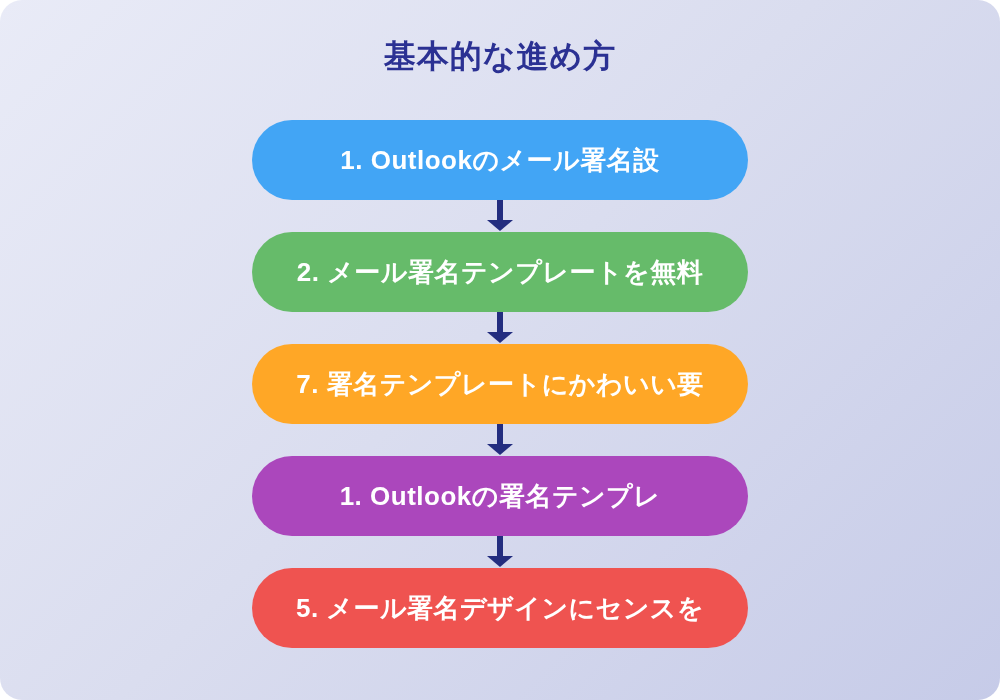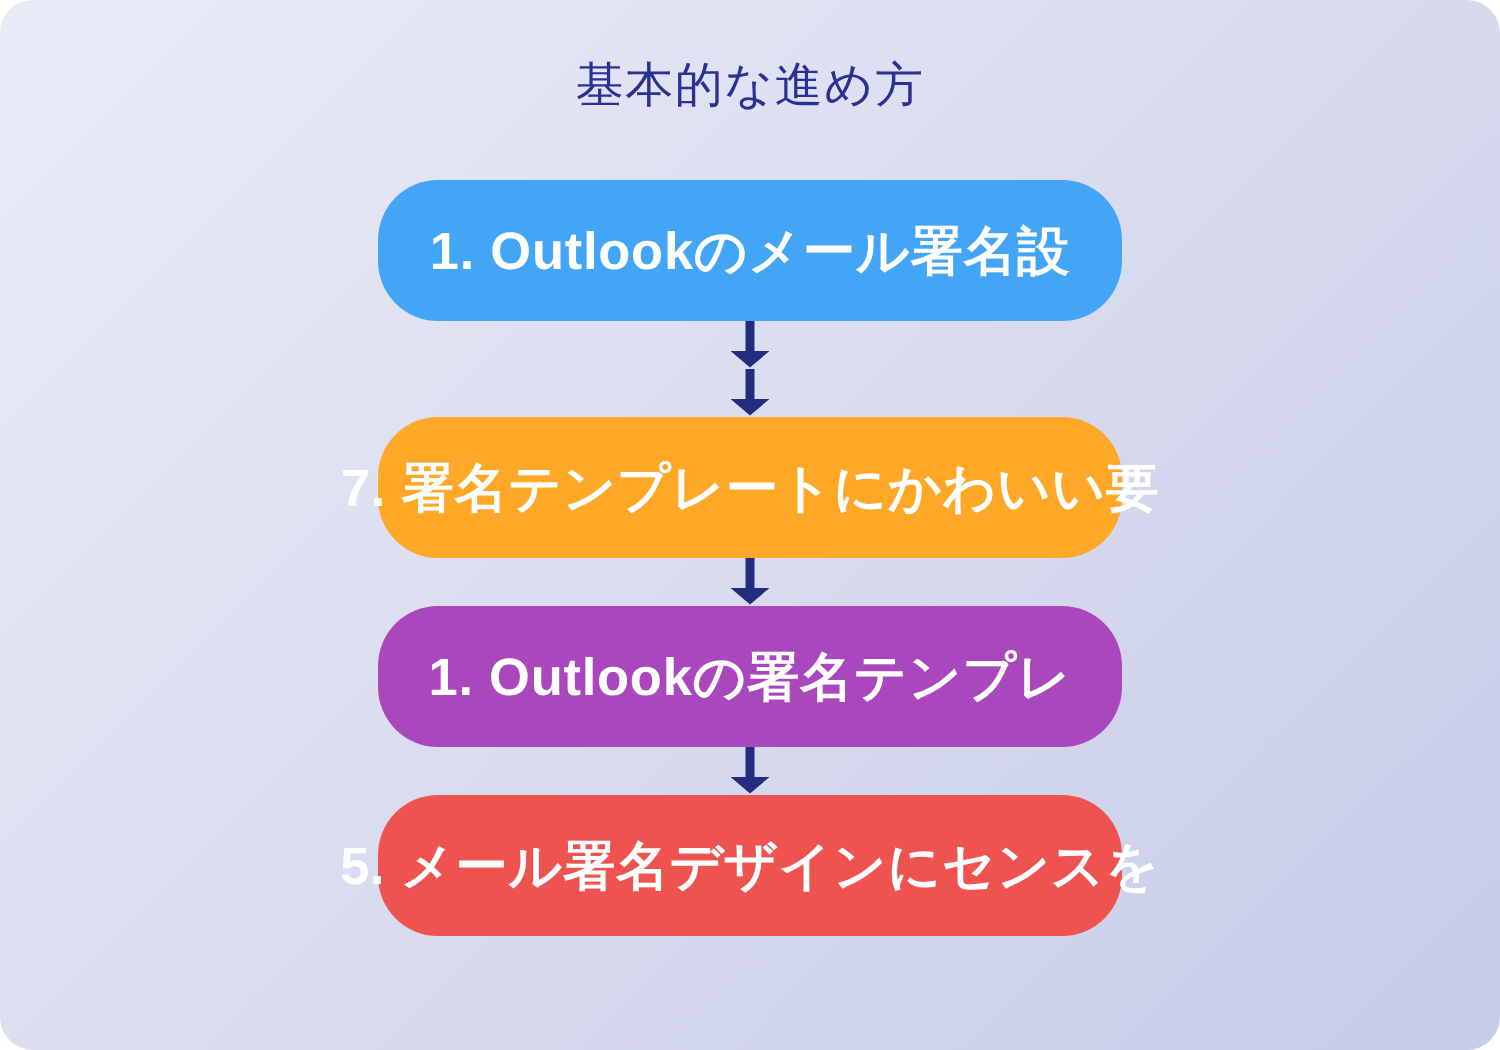--- a/index.html
+++ b/index.html
@@ -13,38 +13,38 @@
     border-radius: 22px;
     background: linear-gradient(135deg, #E9EBF7 0%, #DADDEF 48%, #C6CBE8 100%);
     overflow: hidden;
   }
   .title {
     padding-top: 34px;
     height: 78px;
     text-align: center;
     font-size: 32px;
     line-height: 44px;
-    font-weight: 400;
+    font-weight: 700;
     letter-spacing: 1px;
   }
   .flow {
     margin-top: 42px;
     display: flex;
     flex-direction: column;
     align-items: center;
   }
   .pill {
     width: 496px;
-    height: 94px;
+    height: 80px;
     border-radius: 40px;
     display: flex;
     align-items: center;
     justify-content: center;
     color: #ffffff;
-    font-size: 35px;
+    font-size: 26px;
     font-weight: 700;
     letter-spacing: 0.5px;
     white-space: nowrap;
   }
   .arrow {
     height: 32px;
     display: flex;
     align-items: center;
     justify-content: center;
   }
@@ -61,20 +61,21 @@
 
     <div class="pill" style="background: rgb(66, 165, 245);">1. Outlookのメール署名設</div>
 
     <div class="arrow" style="color: rgb(35, 45, 127);">
       <svg width="26" height="32" viewBox="0 0 26 32">
         <rect x="10" y="0" width="6" height="21" fill="currentColor"></rect>
         <polygon points="0,20 26,20 13,31" fill="currentColor"></polygon>
       </svg>
     </div>
 
+    <div class="pill" style="background: rgb(102, 187, 106);">2. メール署名テンプレートを無料</div>
 
     <div class="arrow" style="color: rgb(35, 45, 127);">
       <svg width="26" height="32" viewBox="0 0 26 32">
         <rect x="10" y="0" width="6" height="21" fill="currentColor"></rect>
         <polygon points="0,20 26,20 13,31" fill="currentColor"></polygon>
       </svg>
     </div>
 
     <div class="pill" style="background: rgb(255, 167, 38);">7. 署名テンプレートにかわいい要</div>
 

